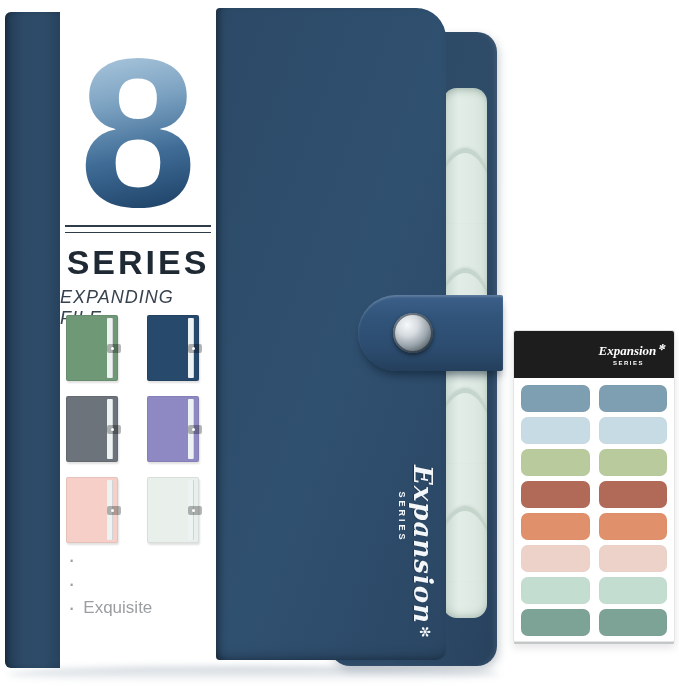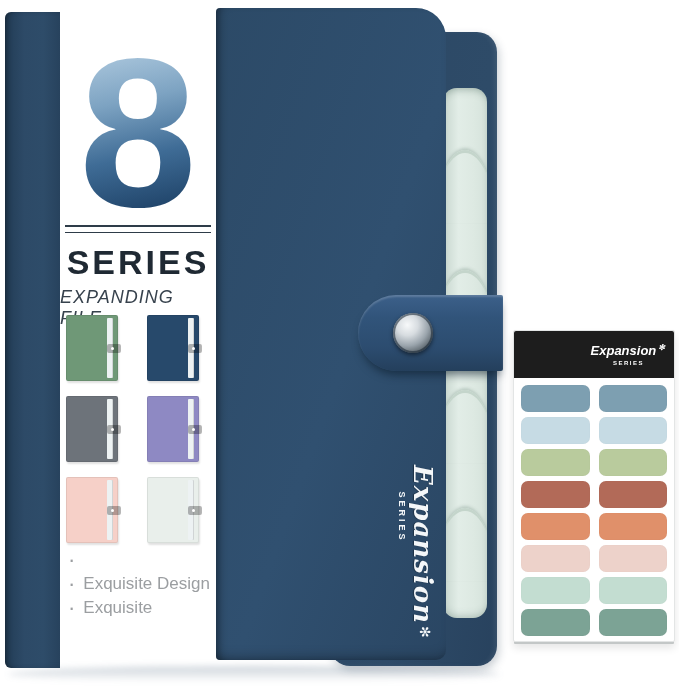--- a/index.html
+++ b/index.html
@@ -78,21 +78,21 @@
   
   .floor-shadow{position:absolute;left:8px;top:666px;width:492px;height:16px;border-radius:50%;
     background:linear-gradient(180deg,rgba(70,95,120,.28),rgba(255,255,255,0));filter:blur(3px);}
 
   
   .sticker-sheet{position:absolute;left:513px;top:330px;width:160px;height:310px;background:#fff;
     border:1px solid #e3e5e5;border-radius:2px;
     box-shadow:0 3px 0 -1px #c3c7c7, 0 6px 8px rgba(0,0,0,.10);}
   .sheet-header{height:47px;border-radius:2px 2px 0 0;position:relative;}
   .sheet-script{position:absolute;right:9px;top:12px;color:#fff;
-    font-family:Liberation Sans, sans-serif;font-style:italic;font-weight:bold;font-size:13px;}
+    font-family:Liberation Serif, serif;font-style:italic;font-weight:bold;font-size:13px;}
   .sheet-script .script-star{font-size:8px;}
   .sheet-series{position:absolute;right:30px;top:29px;color:#fff;font-size:6px;
     letter-spacing:1.5px;font-weight:bold;}
   .sticker-grid{display:grid;grid-template-columns:1fr 1fr;column-gap:9px;row-gap:5px;
     padding:7px 7px;}
   .sticker{height:27px;border-radius:7px;box-shadow:inset 0 0 1px rgba(0,0,0,.08);}
 </style>
 </head>
 <body>
 
@@ -154,21 +154,20 @@
             </div>
         </div>
       </div>
 
       <ul class="features">
         <li>
           <span class="bullet">·</span>
         </li>
         <li>
           <span class="bullet">·</span>
-          <span>Exquisite Design</span>
         </li>
         <li>
           <span class="bullet">·</span>
           <span>Exquisite</span>
         </li>
       </ul>
     </div>
 
     <div class="front-cover"></div>
 

